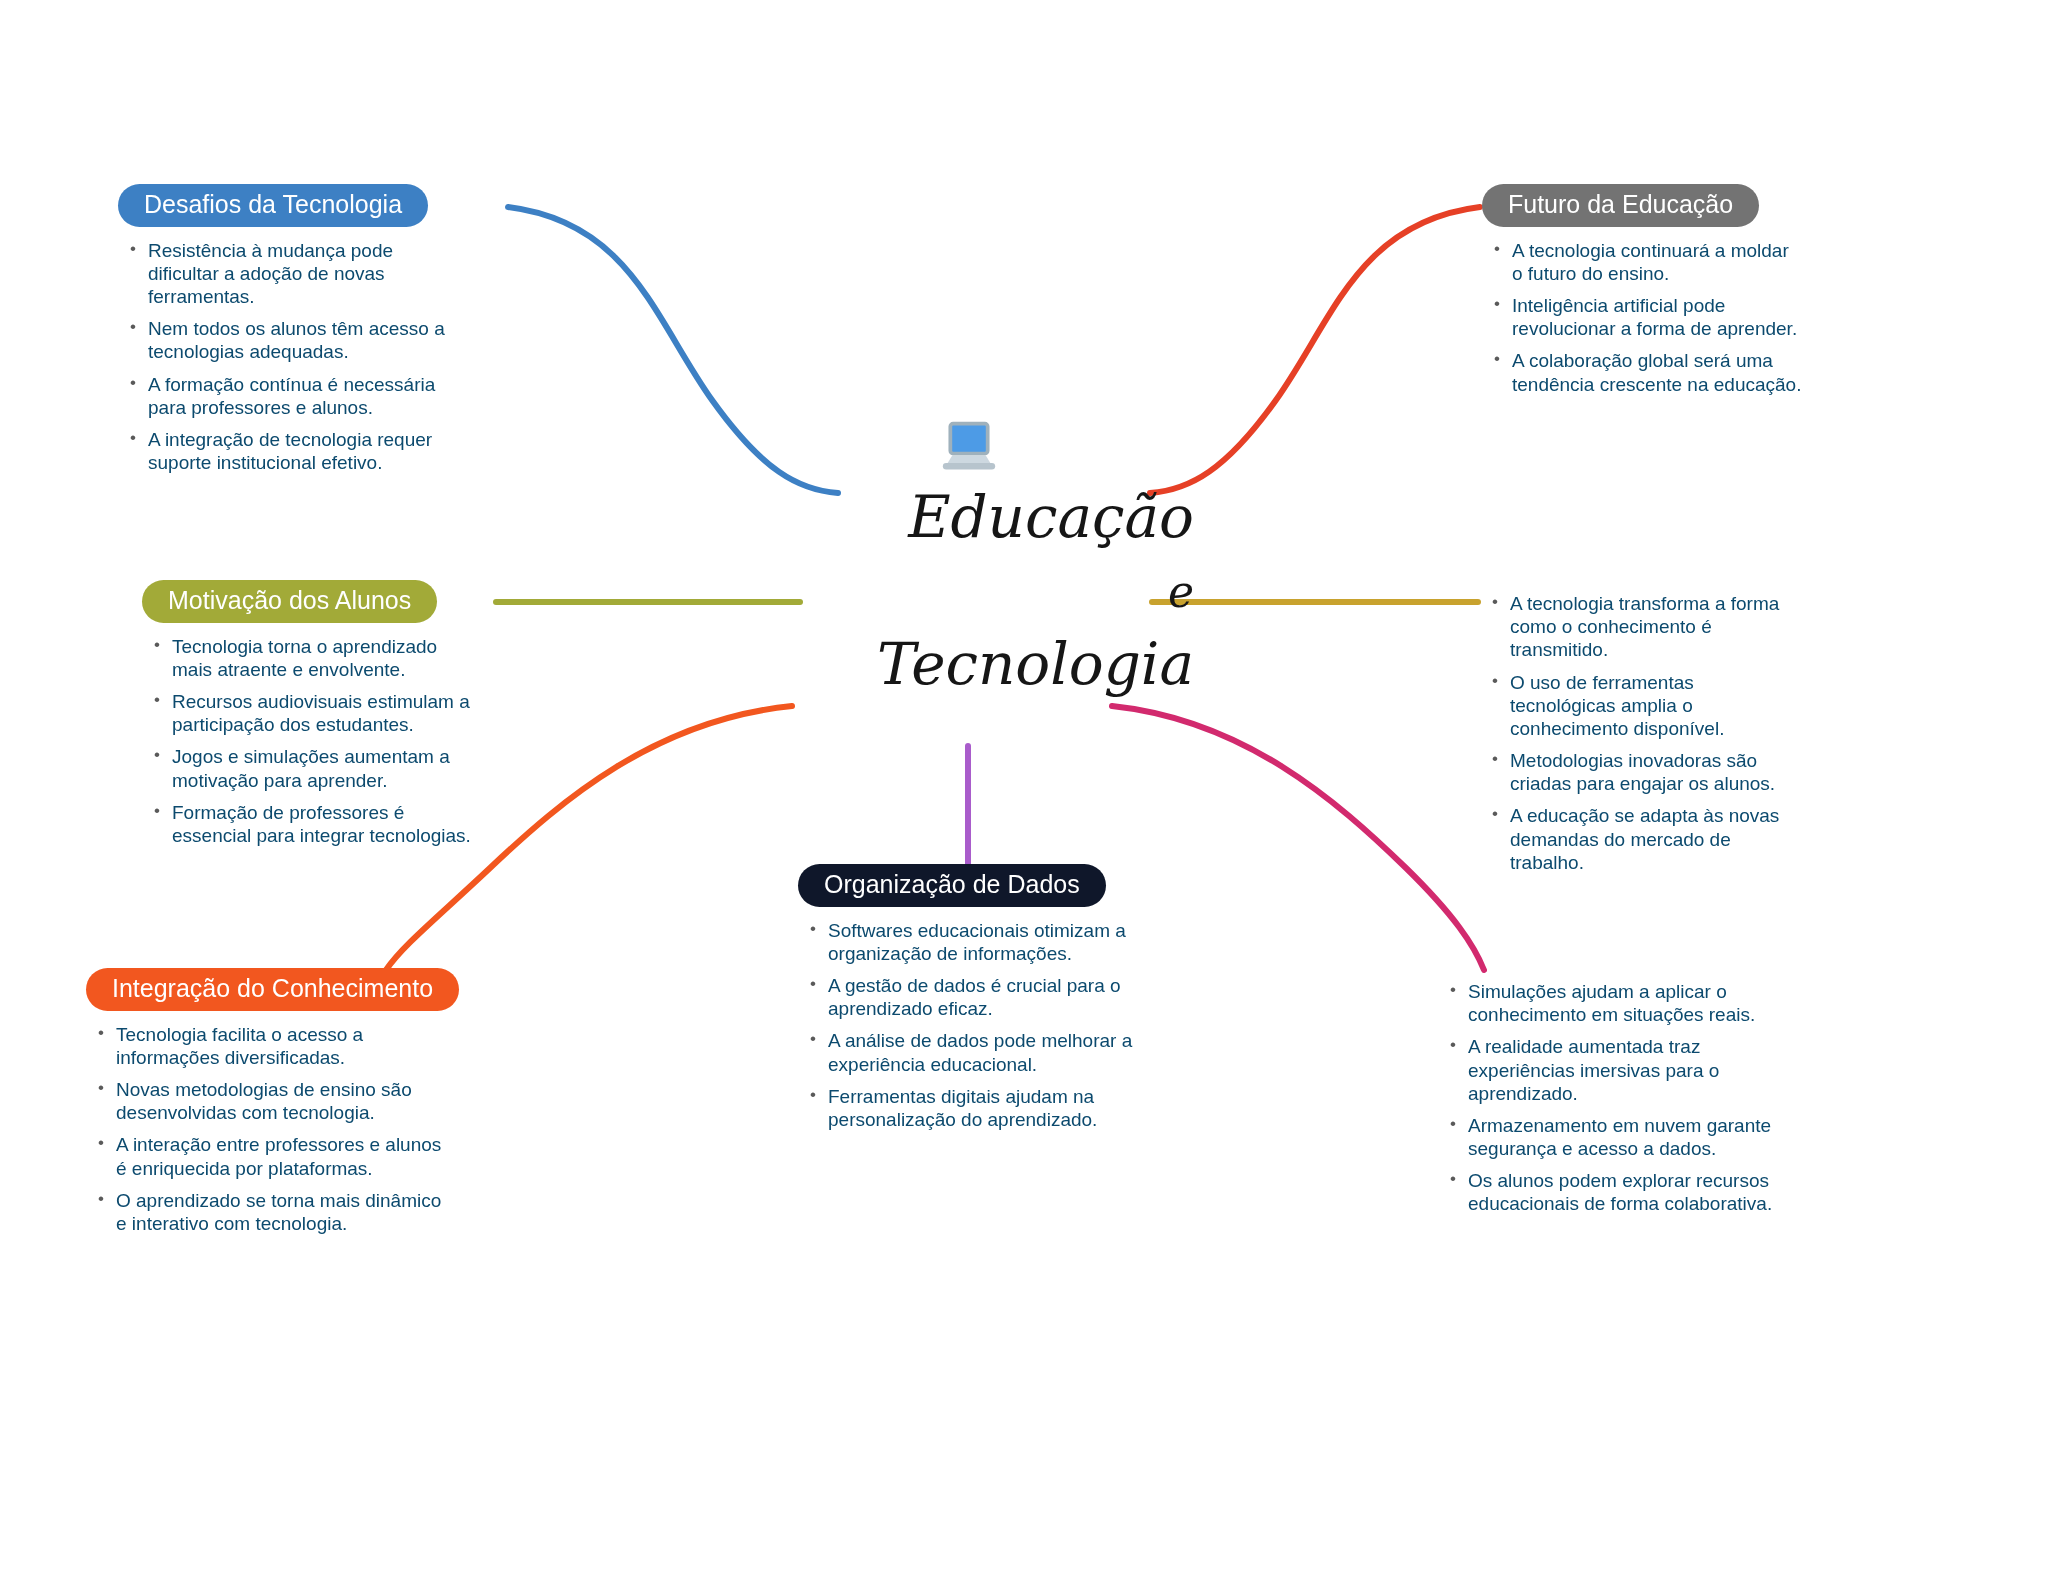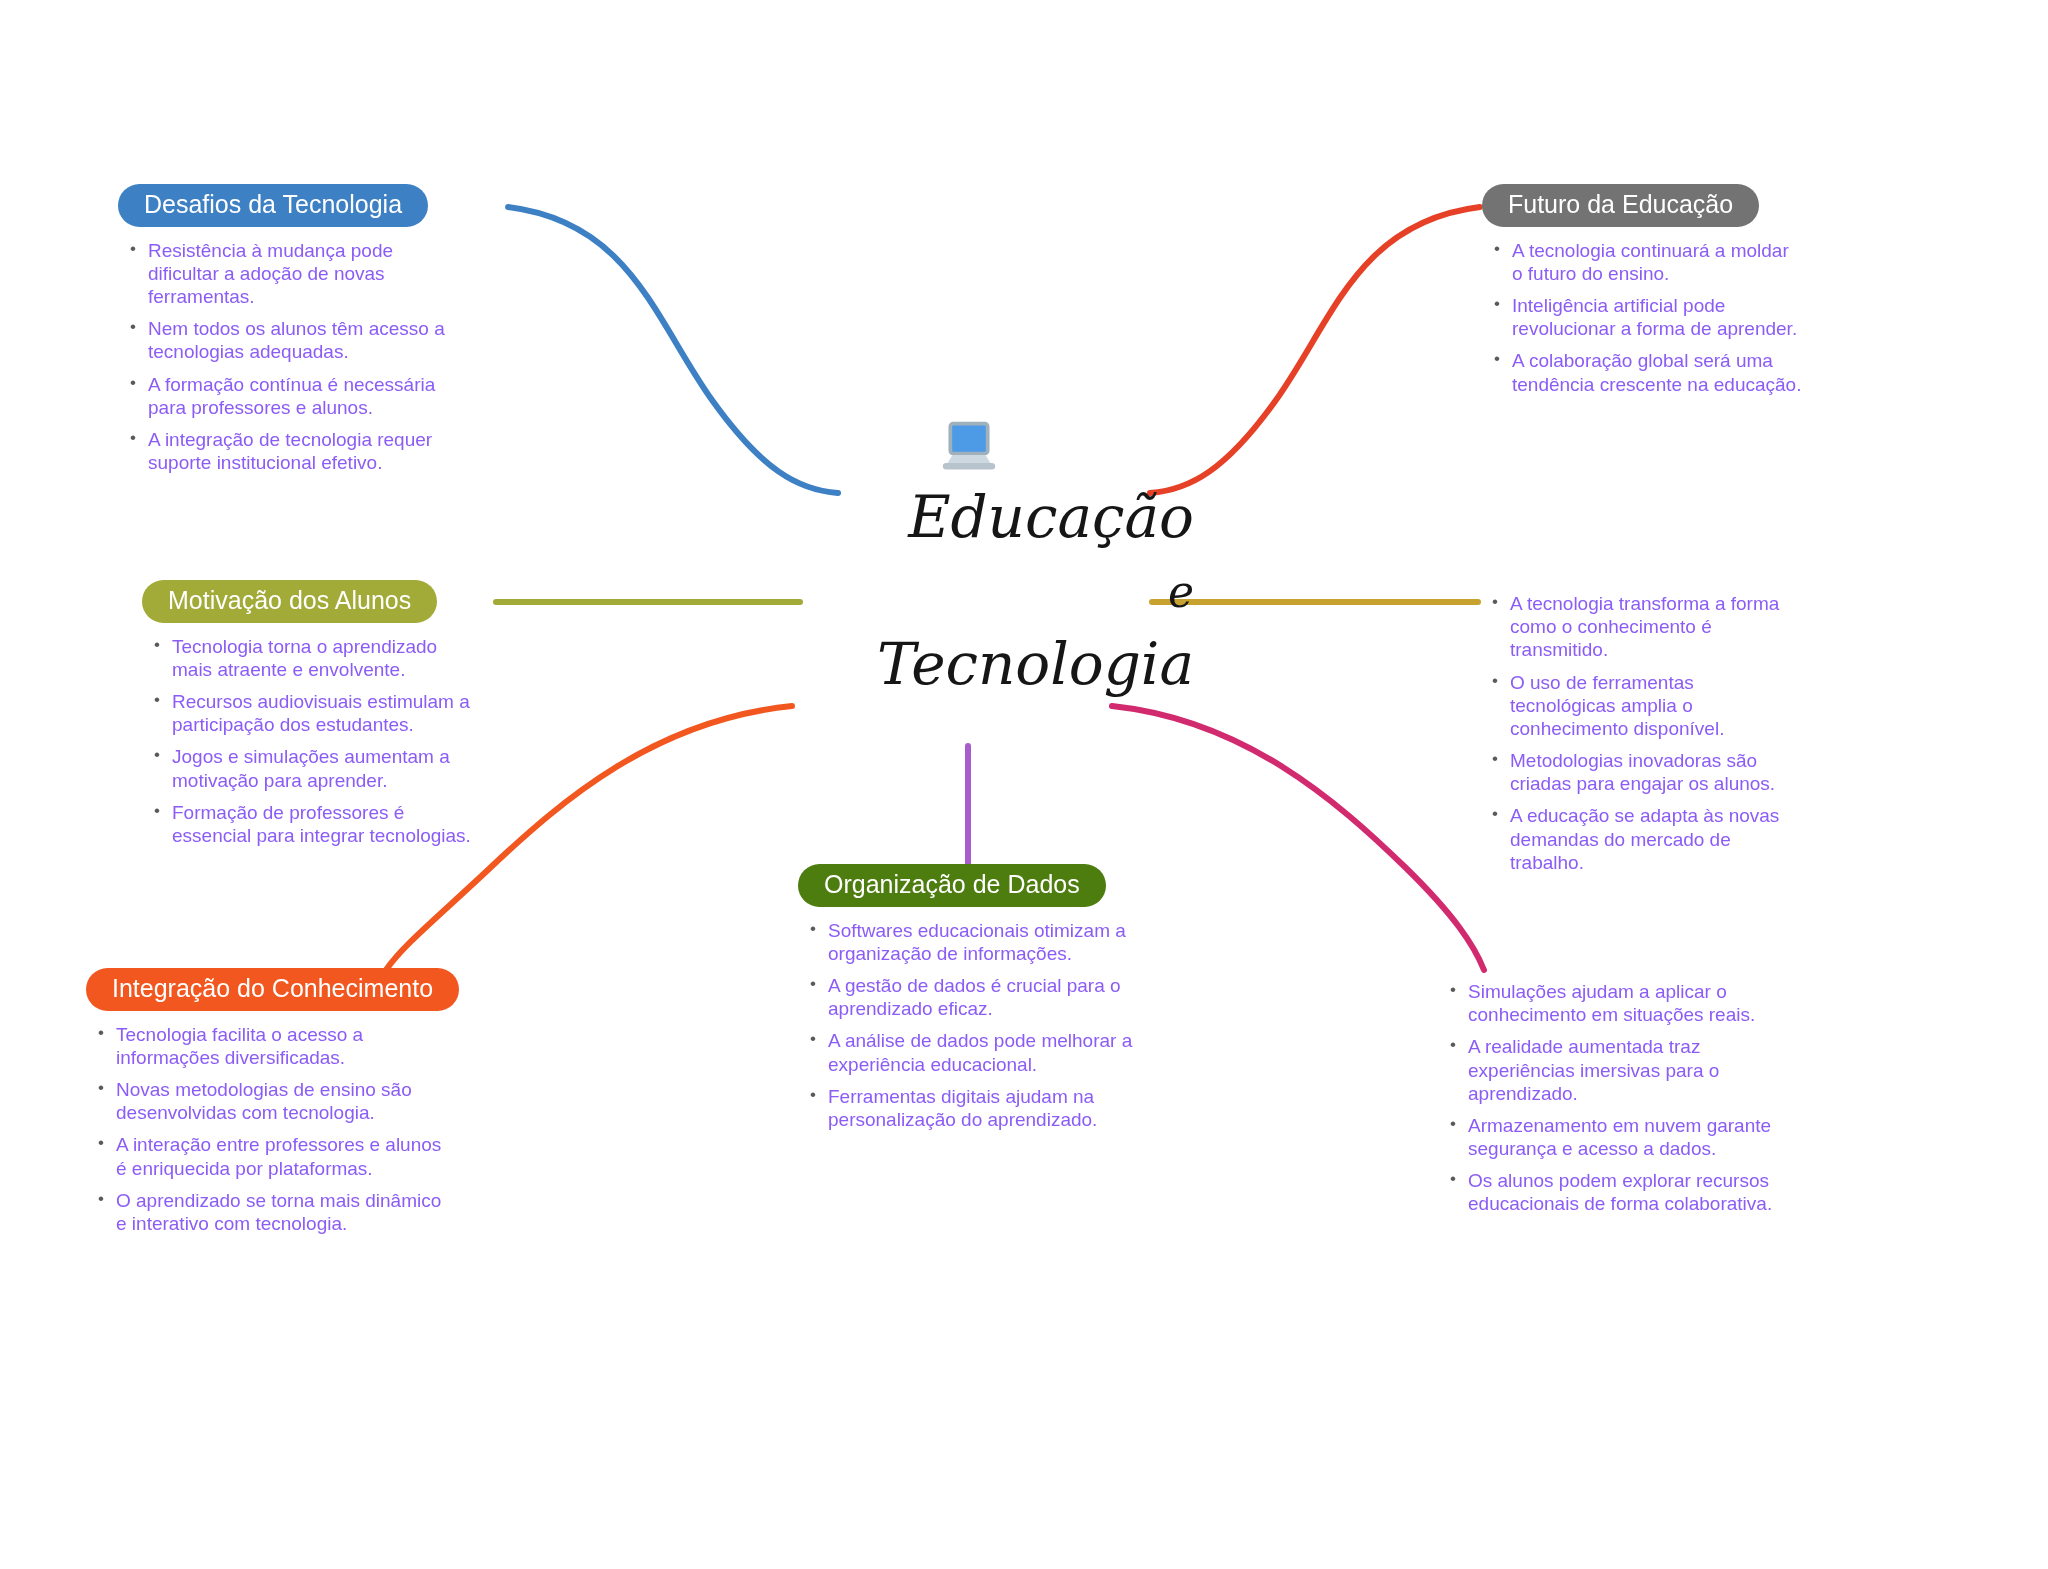--- a/index.html
+++ b/index.html
@@ -34,21 +34,21 @@
     list-style: none;
     margin: 12px 0 0 0;
     padding: 0 0 0 10px;
   }
   .bullets li {
     position: relative;
     padding-left: 20px;
     margin-bottom: 9px;
     font-size: 19px;
     line-height: 1.22;
-    color: #8b5cf6;
+    color: #0c4a6e;
   }
   .bullets li::before {
     content: "\2022";
     position: absolute;
     left: 2px;
     top: 0;
     color: #5a5a5a;
     font-size: 17px;
   }
   #center {
@@ -139,21 +139,21 @@
     <div class="pill" style="background-color: rgb(242, 87, 31);">Integração do Conhecimento</div>
     <ul class="bullets">
       <li>Tecnologia facilita o acesso a informações diversificadas.</li>
       <li>Novas metodologias de ensino são desenvolvidas com tecnologia.</li>
       <li>A interação entre professores e alunos é enriquecida por plataformas.</li>
       <li>O aprendizado se torna mais dinâmico e interativo com tecnologia.</li>
     </ul>
   </section>
 
   <section class="branch" style="left:798px; top:864px; width:350px;">
-    <div class="pill" style="background-color: #4d7c0f;">Organização de Dados</div>
+    <div class="pill" style="background-color: #0f172a;">Organização de Dados</div>
     <ul class="bullets">
       <li>Softwares educacionais otimizam a organização de informações.</li>
       <li>A gestão de dados é crucial para o aprendizado eficaz.</li>
       <li>A análise de dados pode melhorar a experiência educacional.</li>
       <li>Ferramentas digitais ajudam na personalização do aprendizado.</li>
     </ul>
   </section>
 
   <section class="branch" style="left:1438px; top:968px; width:370px;">
     <ul class="bullets">

